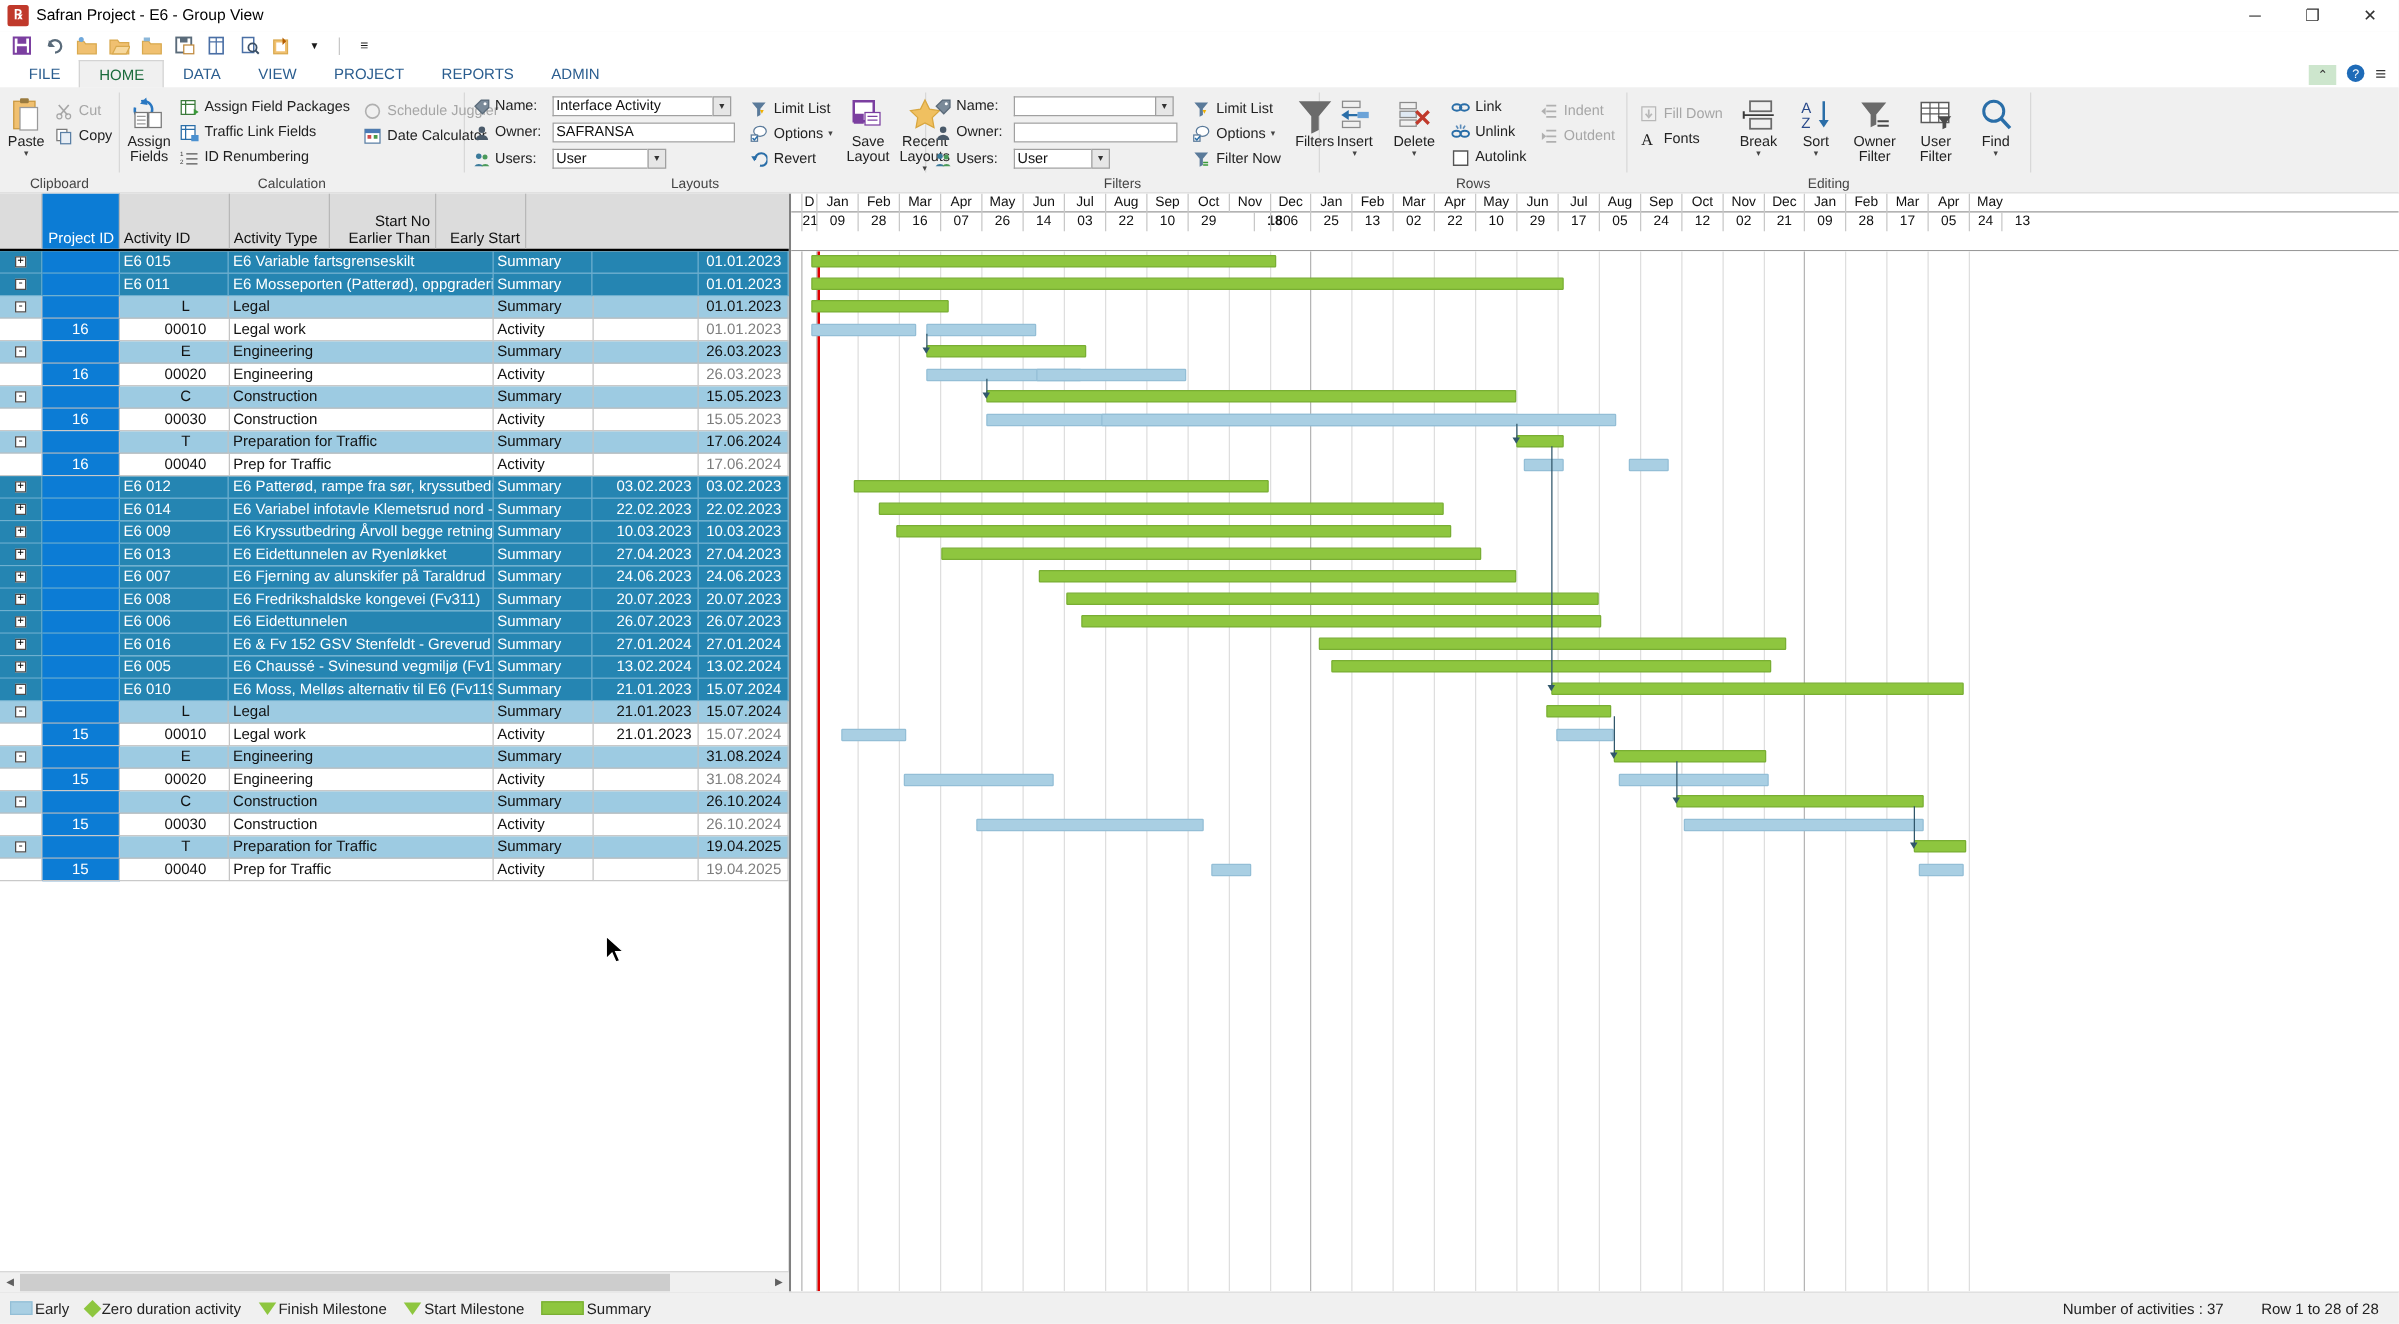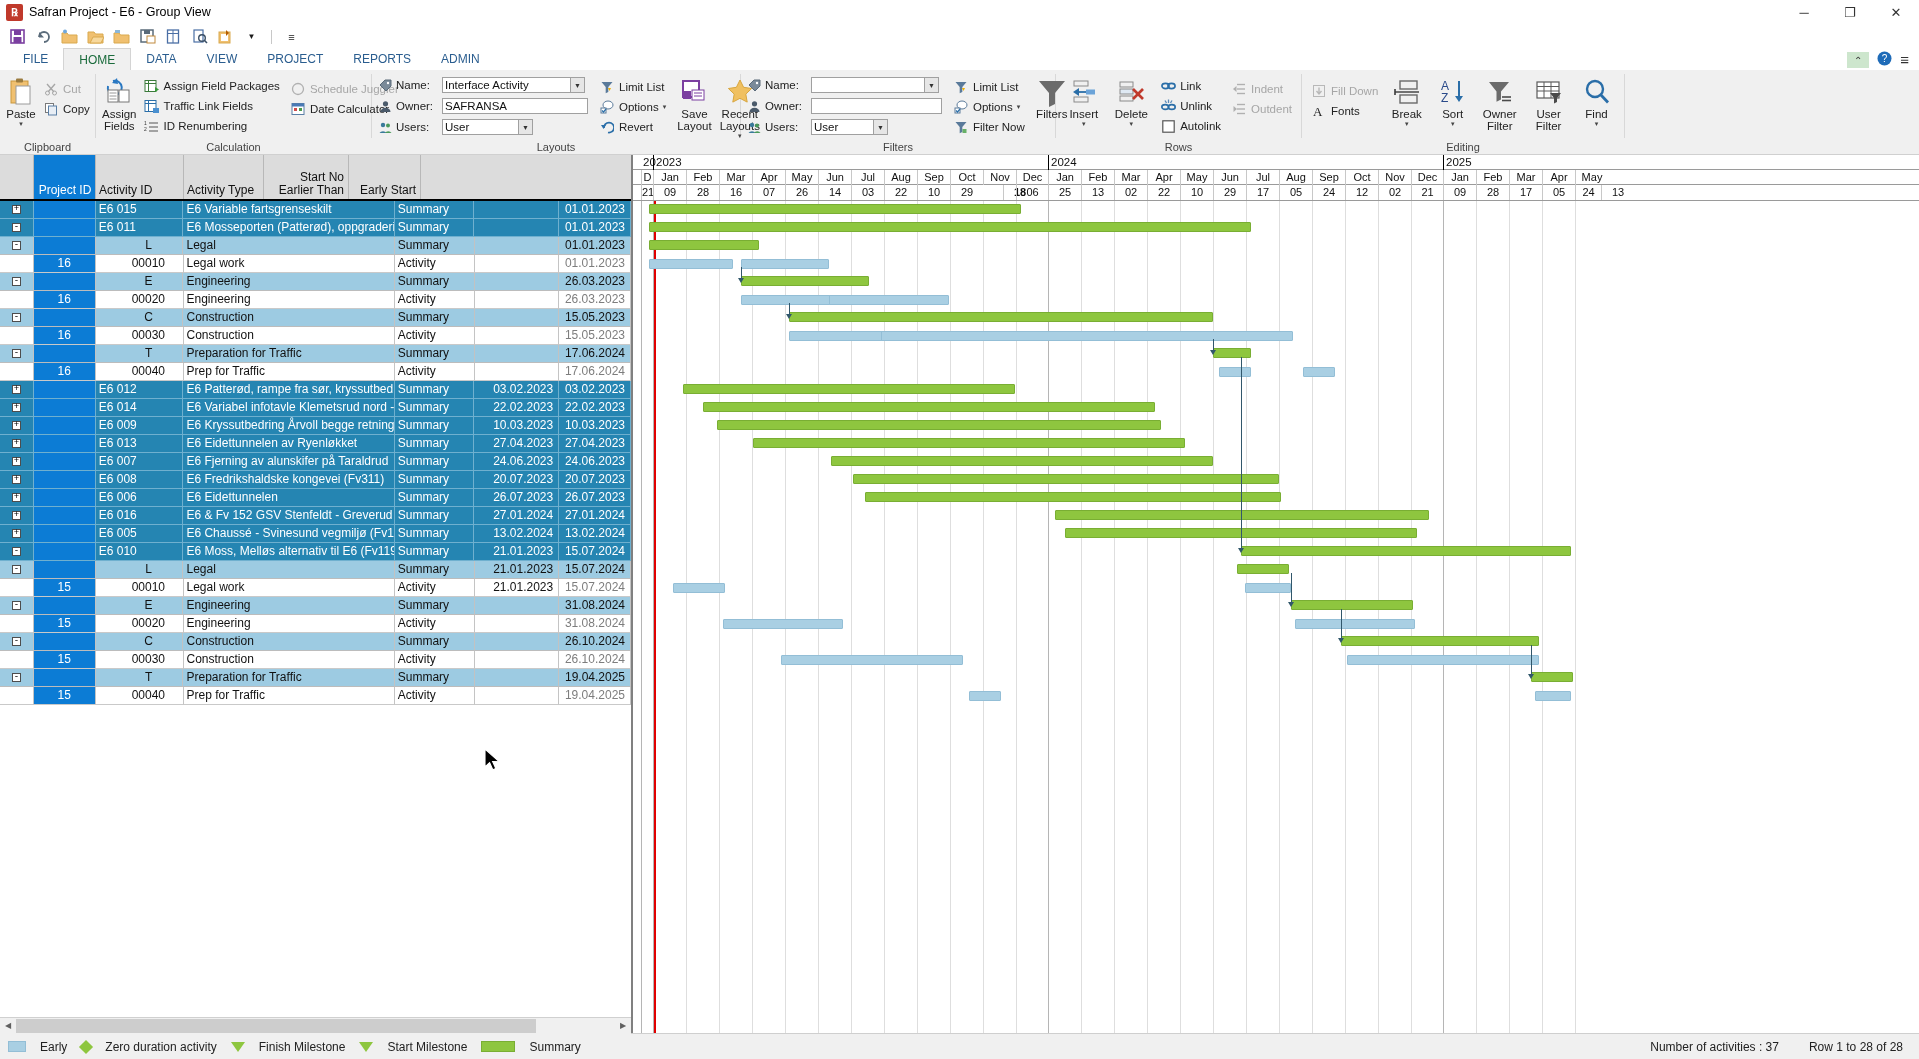--- a/index.html
+++ b/index.html
@@ -113,21 +113,21 @@
   .vgrid { position:absolute; top:0; bottom:0; width:1px; background:#dedede; }
   .vgrid.yr { background:#b5b5b5; }
   .today { position:absolute; top:0; bottom:0; width:2px; background:#e00000; }
   .bar { position:absolute; height:10px; border-radius:1px; }
   .bar.summary { background:#8ec63f; border:1px solid #79ae33; }
   .bar.early { background:#a9cfe3; border:1px solid #93bed6; }
   .arrow { position:absolute; width:0; height:0; border-left:3.5px solid transparent; border-right:3.5px solid transparent; border-top:5px solid #31576b; }
 
   
   .statusbar { height:26px; background:#f0f0f0; border-top:1px solid #cfcfcf; display:flex; align-items:center; flex:none; padding:0 8px; gap:14px; }
-  .legend { display:flex; align-items:center; gap:14px; font-size:12px; color:#222; }
+  .legend { display:flex; align-items:center; gap:2px; font-size:12px; color:#222; }
   .sw { width:18px; height:11px; }
   .sw.early { background:#a9cfe3; border:1px solid #93bed6; }
   .sw.summary { background:#8ec63f; border:1px solid #79ae33; }
   .tri { width:0; height:0; border-left:7px solid transparent; border-right:7px solid transparent; }
   .tri.down { border-top:10px solid #8ec63f; }
   .dia { width:10px; height:10px; background:#8ec63f; transform:rotate(45deg); }
   .status-right { margin-left:auto; display:flex; gap:30px; font-size:12px; color:#222; padding-right:8px; }
 </style>
 </head>
 <body>
@@ -1020,26 +1020,20 @@
         <div class="hs-arrow">◀</div>
         <div class="hs-track">
             <div class="hs-thumb"></div>
           </div>
         <div class="hs-arrow">▶</div>
       </div>
     </div>
 
     <div class="gantt">
       <div class="thead">
-        <div class="tyear-row" id="tl-years">
-            <div class="tyear" style="left: 8px; border-left: none;">20</div>
-            <div class="tyear" style="left: 20px; width: 395px;">2023</div>
-            <div class="tyear" style="left: 415px; width: 395px;">2024</div>
-            <div class="tyear" style="left: 810px; width: 395px;">2025</div>
-          </div>
         <div class="tmon-row" id="tl-months">
             <div class="tmon" style="left: 8px; width: 12px;">D</div>
             <div class="tmon" style="left: 20px; width: 33px;">Jan</div>
             <div class="tmon" style="left: 53px; width: 33px;">Feb</div>
             <div class="tmon" style="left: 86px; width: 33px;">Mar</div>
             <div class="tmon" style="left: 119px; width: 33px;">Apr</div>
             <div class="tmon" style="left: 152px; width: 33px;">May</div>
             <div class="tmon" style="left: 185px; width: 33px;">Jun</div>
             <div class="tmon" style="left: 218px; width: 33px;">Jul</div>
             <div class="tmon" style="left: 251px; width: 33px;">Aug</div>

